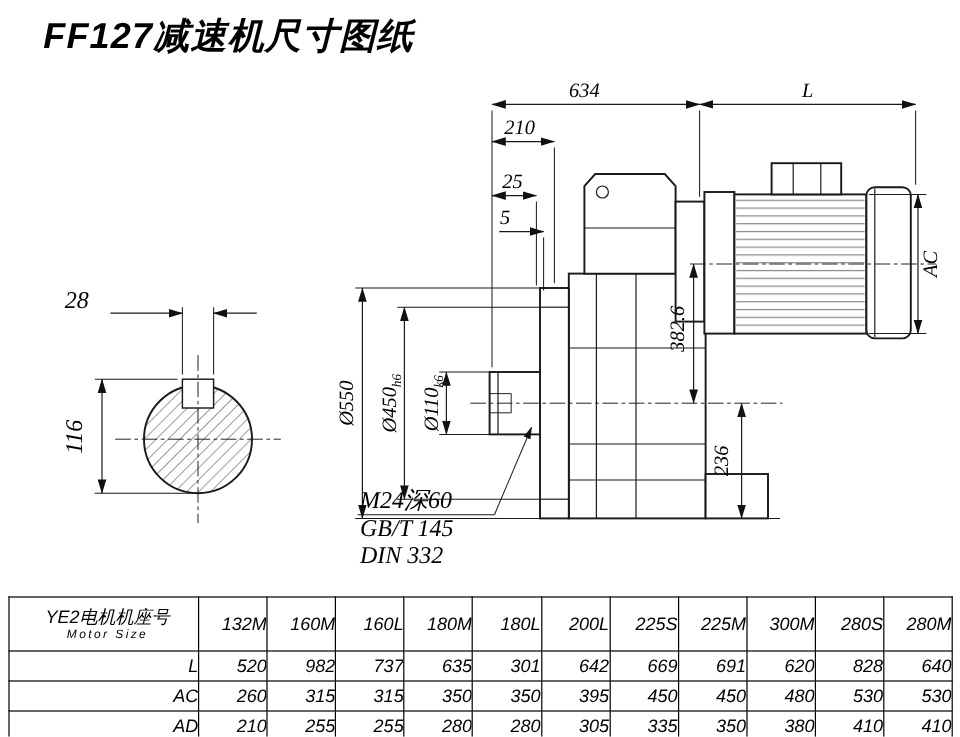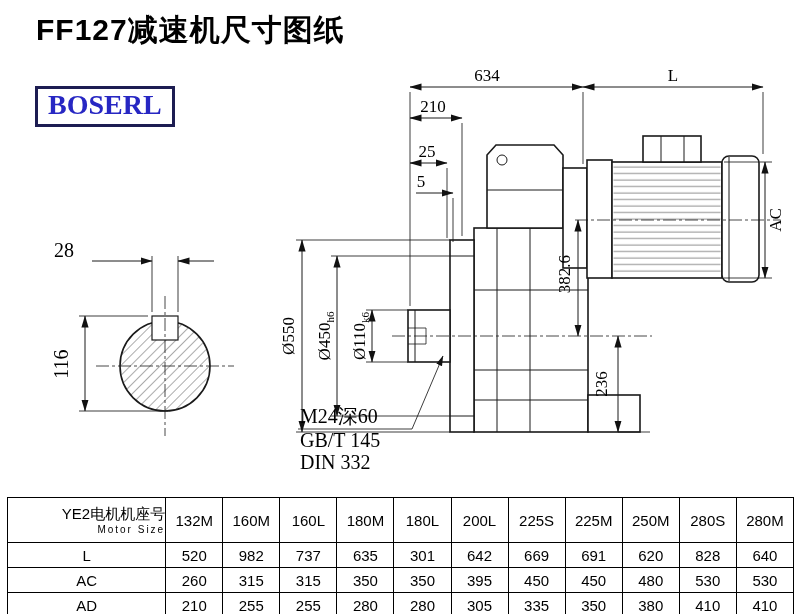--- a/index.html
+++ b/index.html
@@ -1,41 +1,41 @@
 <!DOCTYPE html>
 <html><head>
 <meta charset="utf-8">
 <style>
   html,body{margin:0;padding:0;background:#fff;}
   .page{position:relative;width:800px;height:614px;background:#fff;overflow:hidden;
-        font-family:"Liberation Sans",sans-serif;color:#000;}
+        font-family:"Liberation Sans",sans-serif;color:#000;font-style:italic;}
   .title{position:absolute;left:36px;top:10px;font-size:30px;font-weight:bold;
          letter-spacing:1px;font-family:"Liberation Sans",sans-serif;}
   .brand{position:absolute;left:35px;top:86px;border:3px solid #1d1d52;background:#fff;
          padding:0 10px 3px 10px;font-family:"Liberation Serif",serif;font-weight:bold;
          font-size:28px;color:#2727c3;z-index:2;}
   svg.draw{position:absolute;left:0;top:60px;}
 
   
   .oline{fill:#fff;stroke:#1a1a1a;stroke-width:1.6;}
   .iline{fill:none;stroke:#1a1a1a;stroke-width:1;}
   .thin{fill:none;stroke:#1a1a1a;stroke-width:0.8;}
   .dim{fill:none;stroke:#1a1a1a;stroke-width:1;}
   .ext{stroke:#1a1a1a;stroke-width:0.85;}
   .cline{stroke:#1a1a1a;stroke-width:0.8;stroke-dasharray:13 3 3 3;fill:none;}
   .dtxt{font-family:"Liberation Serif",serif;font-size:17px;fill:#000;}
   .big{font-size:20px;}
 
   
   table.size{position:absolute;left:7px;top:497px;border-collapse:collapse;
              width:787px;table-layout:fixed;background:#fff;}
-  .size th,.size td{border:1px solid #000;text-align:center;font-size:15px;
+  .size th,.size td{border:1px solid #000;text-align:right;font-size:15px;
              font-weight:normal;padding:0;height:24px;overflow:hidden;}
   .size tr.head th{height:44px;}
-  .size .c-first{text-align:right;padding-left:6px;}
+  .size .c-first{text-align:center;padding-left:6px;}
   .size .en{letter-spacing:2px;font-size:10px;}
 </style>
 </head>
 <body>
 
 <div class="page">
 
   <div class="title">FF127减速机尺寸图纸</div>
 
   <svg class="draw" width="800" height="440" viewBox="0 0 800 440">
@@ -169,21 +169,20 @@
 
     <g>
       <text x="300" y="363" class="dtxt big">M24深60</text>
       <text x="300" y="387" class="dtxt big">GB/T 145</text>
       <text x="300" y="409" class="dtxt big">DIN 332</text>
       <line x1="298" y1="369" x2="412" y2="369" class="ext"></line>
       <line x1="412" y1="369" x2="443" y2="296" class="ext" marker-end="url(#arr)"></line>
     </g>
   </svg>
 
-  <div class="brand">BOSERL</div>
 
   <table class="size">
     <colgroup>
       <col style="width:158px">
       <col style="width:57px">
         <col style="width:57px">
         <col style="width:57px">
         <col style="width:57px">
       <col style="width:57px">
         <col style="width:57px">
@@ -200,21 +199,21 @@
         <div class="en">Motor Size</div>
       </th>
       <th>132M</th>
       <th>160M</th>
       <th>160L</th>
       <th>180M</th>
       <th>180L</th>
       <th>200L</th>
       <th>225S</th>
       <th>225M</th>
-      <th>250M</th>
+      <th>300M</th>
       <th>280S</th>
       <th>280M</th>
     </tr>
     <tr>
       <td>L</td>
       <td>520</td>
       <td>982</td>
       <td>737</td>
       <td>635</td>
       <td>301</td>

